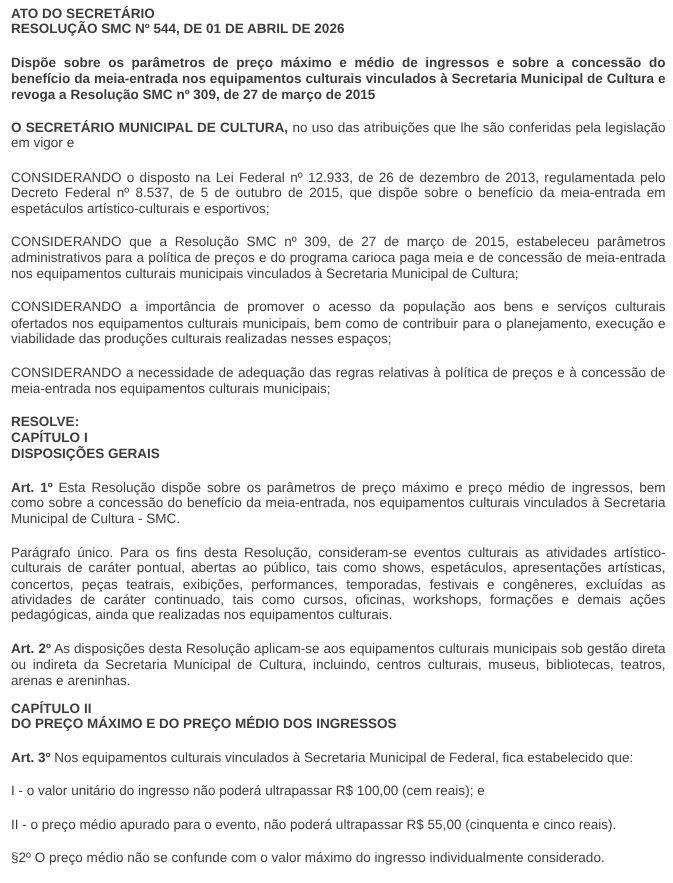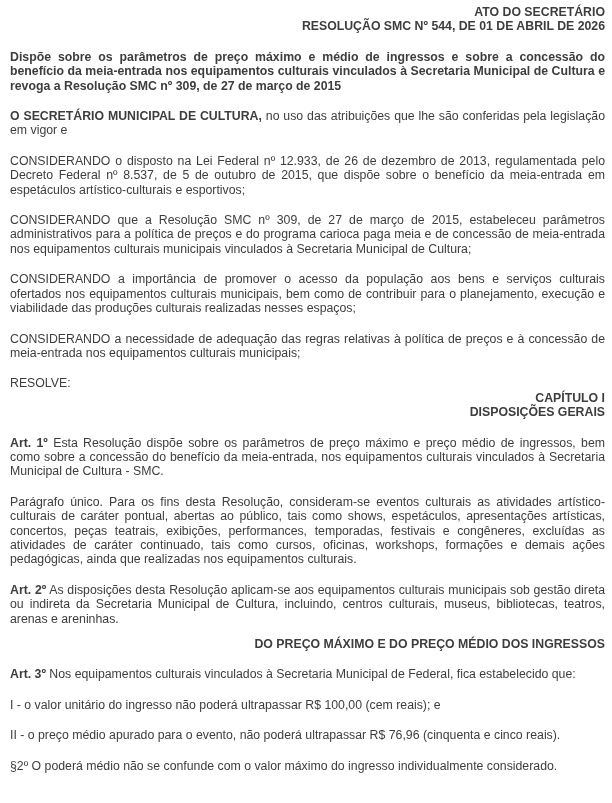--- a/index.html
+++ b/index.html
@@ -10,27 +10,27 @@
     color: #3d3d3d;
     font-family: "Liberation Sans", "DejaVu Sans", sans-serif;
     font-size: 12.3px;
     line-height: 14.4px;
     box-sizing: border-box;
     padding: 5px 7px 0 10px;
     overflow: hidden;
   }
   .doc p { margin: 16px 0 11px 0; text-align: justify; }
   .doc .center-block { text-align: center; font-weight: bold; margin: 0 0 11px 0; }
-  .doc .center-block div { text-align: right; }
+  .doc .center-block div { text-align: left; }
   .ementa {
     margin-left: 255px;
     font-weight: bold;
     text-align: justify;
   }
-  .resolve { font-weight: normal; margin-bottom: 0 !important; text-align: left; }
+  .resolve { font-weight: bold; margin-bottom: 0 !important; text-align: left; }
   .lead { font-weight: bold; }
 </style>
 </head>
 <body>
 
 <div class="doc">
 
   <div class="center-block">
     <div>ATO DO SECRETÁRIO</div>
     <div>RESOLUÇÃO SMC Nº 544, DE 01 DE ABRIL DE 2026</div>
@@ -52,23 +52,24 @@
     <div>DISPOSIÇÕES GERAIS</div>
   </div>
 
   <p><span class="lead">Art. 1º</span><span> Esta Resolução dispõe sobre os parâmetros de preço máximo e preço médio de ingressos, bem como sobre a concessão do benefício da meia-entrada, nos equipamentos culturais vinculados à Secretaria Municipal de Cultura - SMC.</span></p>
 
   <p>Parágrafo único. Para os fins desta Resolução, consideram-se eventos culturais as atividades artístico-culturais de caráter pontual, abertas ao público, tais como shows, espetáculos, apresentações artísticas, concertos, peças teatrais, exibições, performances, temporadas, festivais e congêneres, excluídas as atividades de caráter con­tinuado, tais como cursos, oficinas, workshops, formações e demais ações pedagógicas, ainda que realizadas nos equipamentos culturais.</p>
 
   <p><span class="lead">Art. 2º</span><span> As disposições desta Resolução aplicam-se aos equipamentos culturais municipais sob gestão direta ou indireta da Secretaria Municipal de Cultura, incluindo, centros culturais, museus, bibliotecas, teatros, arenas e areninhas.</span></p>
 
   <div class="center-block">
+    <div>CAPÍTULO II</div>
     <div>DO PREÇO MÁXIMO E DO PREÇO MÉDIO DOS INGRESSOS</div>
   </div>
 
   <p><span class="lead">Art. 3º</span><span> Nos equipamentos culturais vinculados à Secretaria Municipal de Federal, fica estabelecido que:</span></p>
 
   <p>I - o valor unitário do ingresso não poderá ultrapassar R$ 100,00 (cem reais); e</p>
-  <p>II - o preço médio apurado para o evento, não poderá ultrapassar R$ 76,96 (cinquenta e cinco reais).</p>
+  <p>II - o preço médio apurado para o evento, não poderá ultrapassar R$ 55,00 (cinquenta e cinco reais).</p>
 
-  <p>§2º O poderá médio não se confunde com o valor máximo do ingresso individualmente considerado.</p>
+  <p>§2º O preço médio não se confunde com o valor máximo do ingresso individualmente considerado.</p>
 
 </div>
 
 </body></html>

